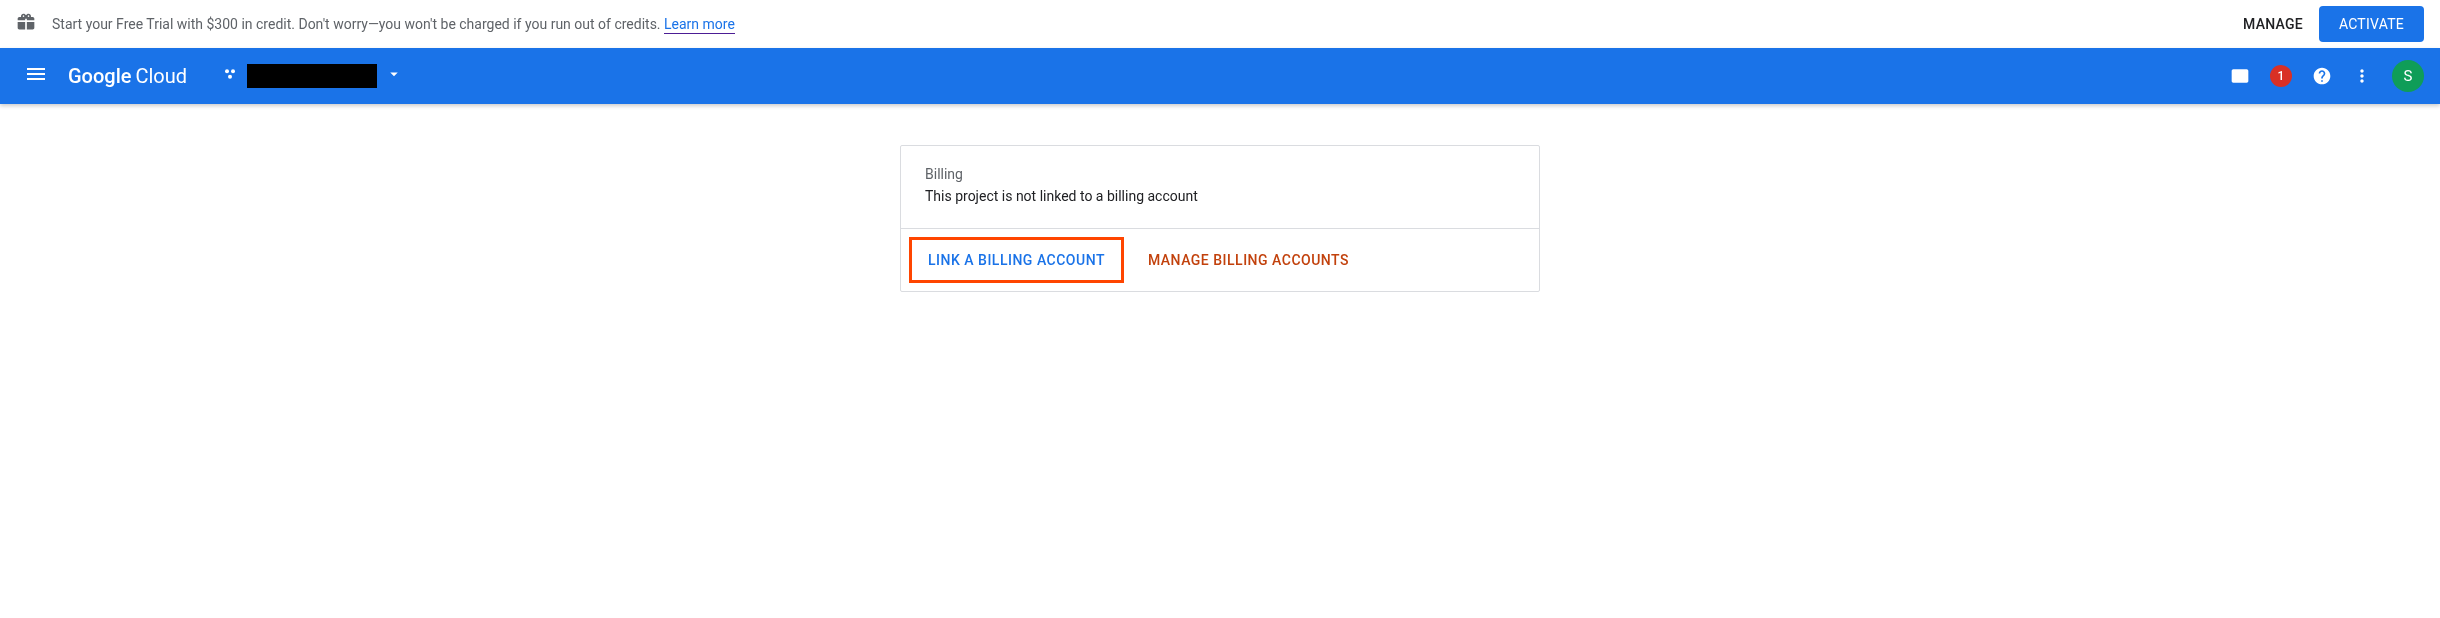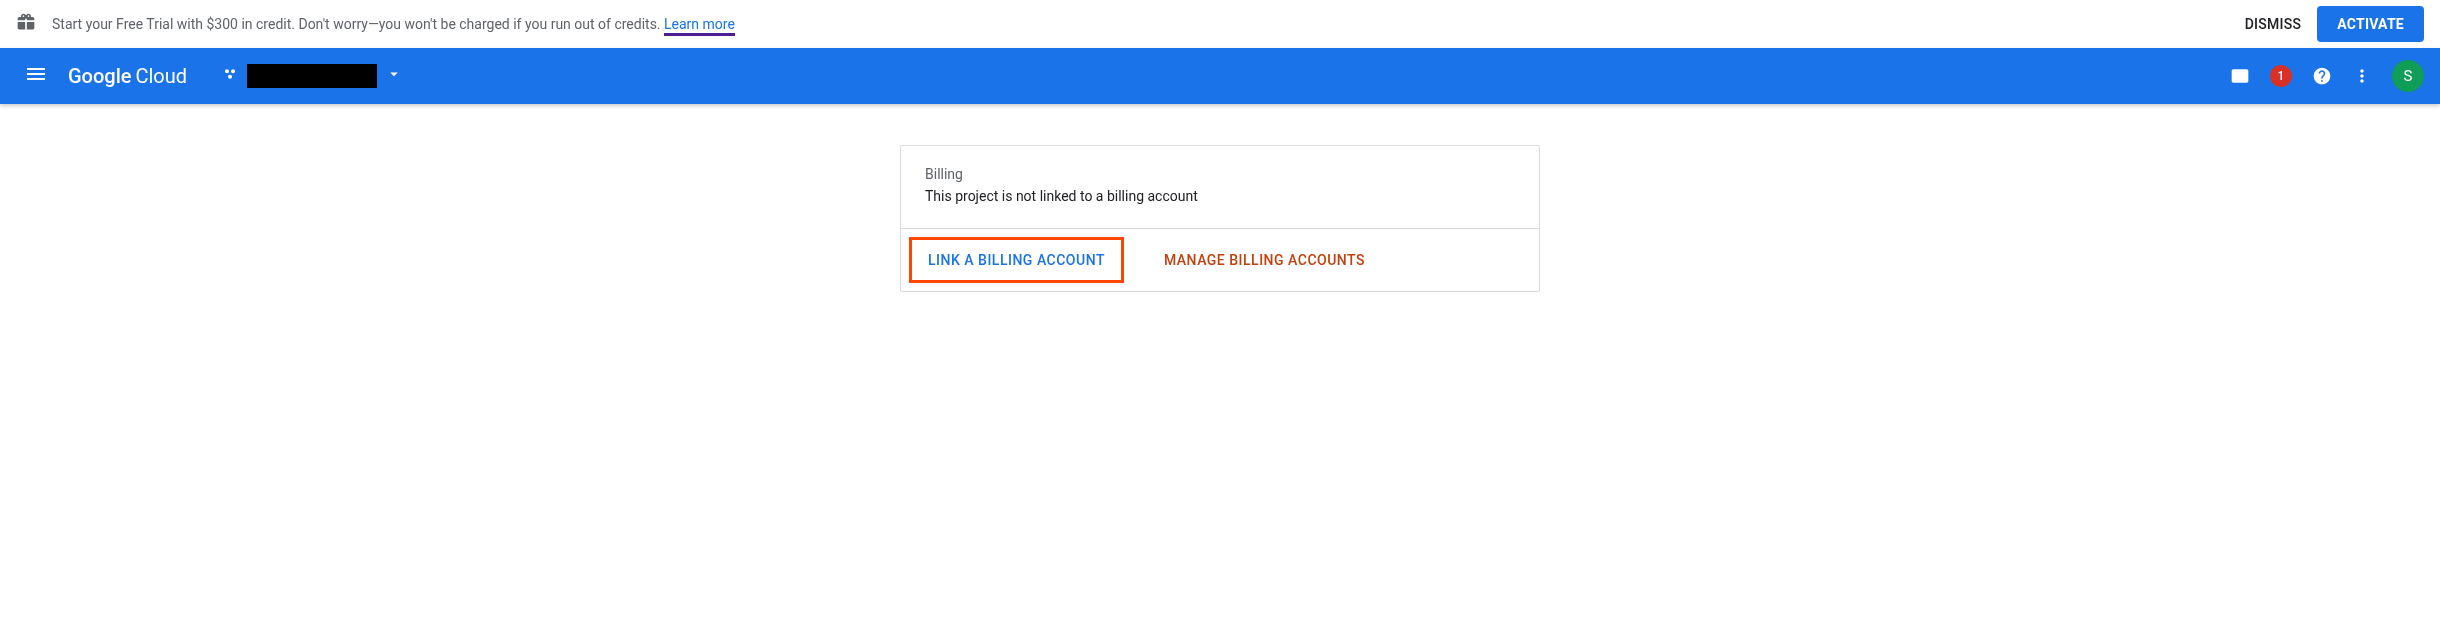--- a/index.html
+++ b/index.html
@@ -9,23 +9,23 @@
     .top-banner {
       display: flex;
       align-items: center;
       padding: 8px 16px;
       background: #fff;
       border-bottom: 1px solid #fff;
       height: 48px;
     }
     .gift-icon { margin-right: 16px; color: #5f6368; }
     .banner-text { flex: 1; color: #5f6368; font-size: 14px; }
-    .banner-link { color: #1a73e8; text-decoration: none; border-bottom: 3px solid #4c1d95; padding-bottom: 1px; }
+    .banner-link { color: #1a73e8; text-decoration: none; border-bottom: 1px solid #4c1d95; padding-bottom: 1px; }
     .dismiss-btn { background: none; border: none; color: #202124; font-size: 14px; font-weight: 500; letter-spacing: 0.25px; padding: 8px 16px; cursor: pointer; }
-    .activate-btn { background: #1a73e8; color: #fff; border: none; border-radius: 4px; font-size: 14px; font-weight: 700; letter-spacing: 0.25px; padding: 10px 20px; cursor: pointer; }
+    .activate-btn { background: #1a73e8; color: #fff; border: none; border-radius: 4px; font-size: 14px; font-weight: 400; letter-spacing: 0.25px; padding: 10px 20px; cursor: pointer; }
 
     
     .header {
       display: flex;
       align-items: center;
       background: #1a73e8;
       height: 56px;
       padding: 0 16px;
       gap: 8px;
       box-shadow: 0 2px 4px rgba(0,0,0,0.2);
@@ -48,37 +48,37 @@
     .notif-badge { background: #d93025; color: #fff; border-radius: 50%; width: 22px; height: 22px; display: flex; align-items: center; justify-content: center; font-size: 12px; font-weight: 500; cursor: pointer; }
     .avatar { width: 32px; height: 32px; border-radius: 50%; background: #0f9d58; color: #fff; display: flex; align-items: center; justify-content: center; font-size: 15px; cursor: pointer; }
 
     
     .main { padding: 41px; display: flex; justify-content: center; }
     .card { width: 640px; background: #fff; border: 1px solid #dadce0; border-radius: 2px; }
     .card-body { padding: 20px 24px 24px 24px; }
     .card-label { color: #5f6368; font-size: 14px; margin-bottom: 6px; }
     .card-title { color: #202124; font-size: 28px; font-weight: 400; margin-bottom: 18px; }
     .card-desc { color: #202124; font-size: 14px; }
-    .card-actions { display: flex; border-top: 1px solid #dadce0; padding: 8px 8px; gap: 24px; }
+    .card-actions { display: flex; border-top: 1px solid #dadce0; padding: 8px 8px; gap: 8px; }
     .link-btn { background: none; border: 3px solid #ff4500; color: #1a73e8; font-size: 14px; font-weight: 500; letter-spacing: 0.5px; padding: 12px 16px; cursor: pointer; }
     .manage-btn { background: none; border: none; color: #c2410c; font-size: 14px; font-weight: 500; letter-spacing: 0.5px; padding: 12px 16px; cursor: pointer; }
   </style>
 </head>
 <body>
 
 <div class="top-banner">
   <span class="gift-icon">
     <svg width="20" height="20" viewBox="0 0 24 24" fill="currentColor">
         <path d="M20 6h-2.18c.11-.31.18-.65.18-1 0-1.66-1.34-3-3-3-1.05 0-1.96.54-2.5 1.35l-.5.67-.5-.68C10.96 2.54 10.05 2 9 2 7.34 2 6 3.34 6 5c0 .35.07.69.18 1H4c-1.11 0-2 .89-2 2v2h9V8h2v2h9V8c0-1.11-.89-2-2-2zm-5-2c.55 0 1 .45 1 1s-.45 1-1 1-1-.45-1-1 .45-1 1-1zM9 4c.55 0 1 .45 1 1s-.45 1-1 1-1-.45-1-1 .45-1 1-1zM2 19c0 1.11.89 2 2 2h7v-9H2v7zm11 2h7c1.11 0 2-.89 2-2v-7h-9v9z"></path>
       </svg>
   </span>
   <span class="banner-text">
     <span>Start your Free Trial with $300 in credit. Don't worry—you won't be charged if you run out of credits. </span><a href="#" class="banner-link">Learn more</a>
   </span>
-  <button class="dismiss-btn">DISMISS</button>
+  <button class="dismiss-btn">MANAGE</button>
   <button class="activate-btn">ACTIVATE</button>
 </div>
 
 <div class="header">
   <span class="hamburger">
     <svg width="24" height="24" viewBox="0 0 24 24" fill="currentColor">
         <path d="M3 18h18v-2H3v2zm0-5h18v-2H3v2zm0-7v2h18V6H3z"></path>
       </svg>
   </span>
   <div class="logo">

